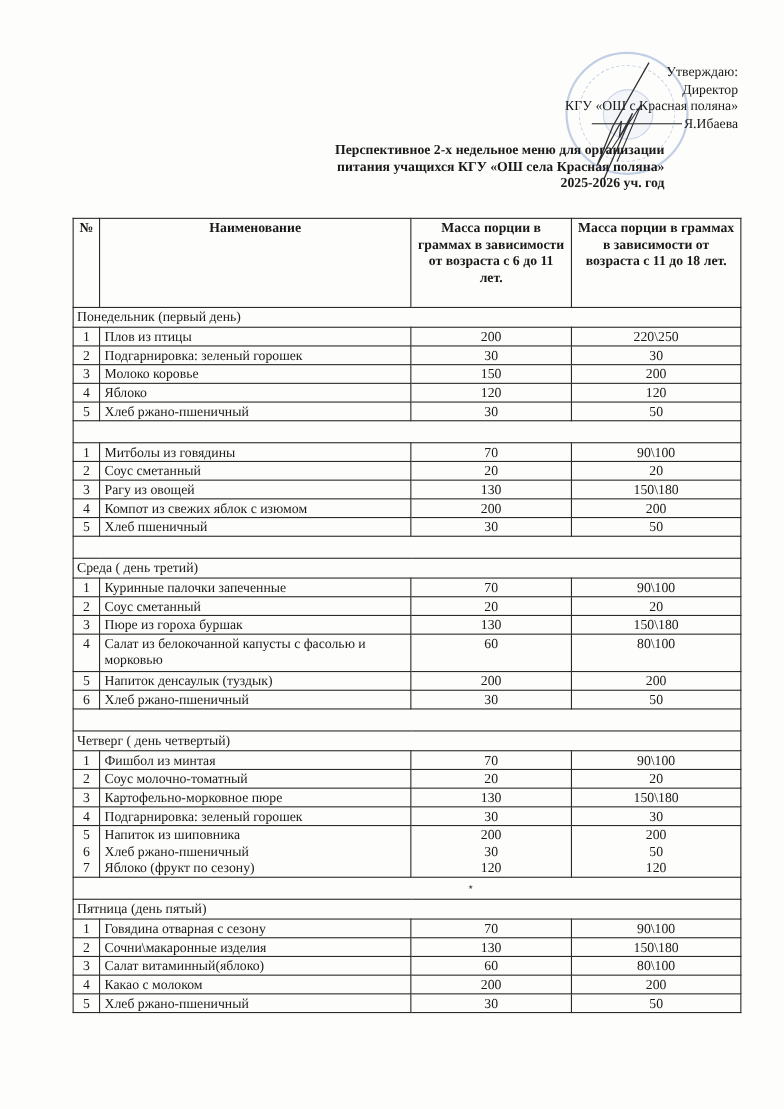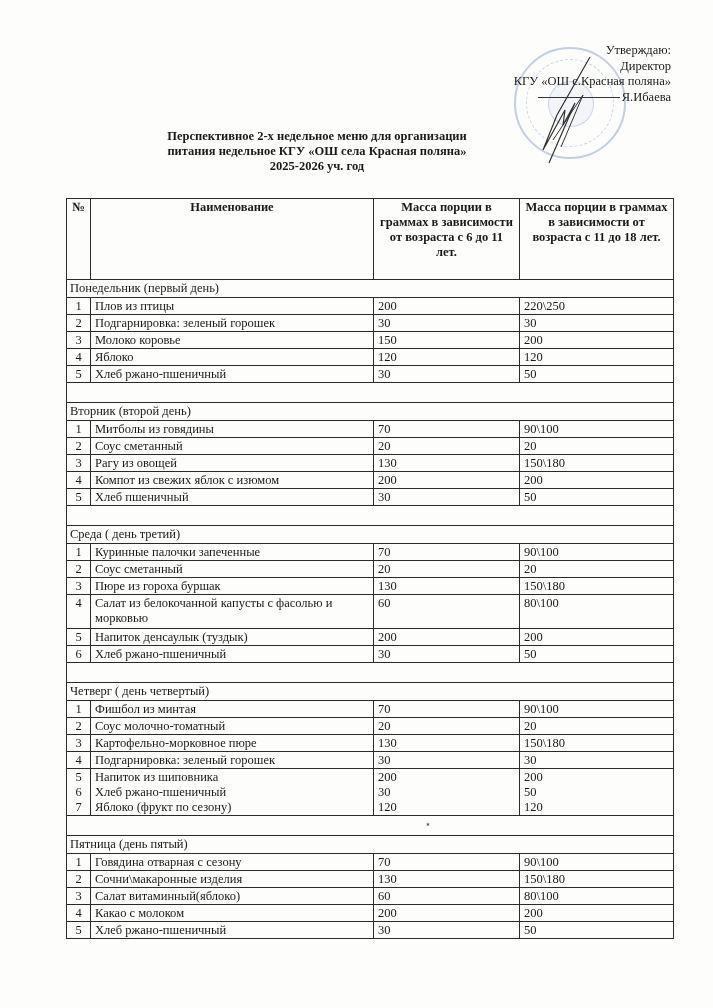--- a/index.html
+++ b/index.html
@@ -1,50 +1,50 @@
 <!DOCTYPE html>
 <html><head>
 <meta charset="utf-8">
 <style>
   html, body { margin: 0; padding: 0; }
   body {
     width: 713px; height: 1008px; background: #fdfdfc; position: relative; overflow: hidden;
     font-family: "Liberation Serif", "DejaVu Serif", serif; color: #1a1a1a;
   }
   .approve {
-    position: absolute; right: 42px; top: 43px; text-align: right;
+    position: absolute; right: 42px; top: 58px; text-align: right;
     font-size: 12.5px; line-height: 15.5px;
   }
   .approve .sign-line { display: inline-block; width: 82px; border-bottom: 1px solid #333; margin-right: 2px; vertical-align: 3px; }
   .stamp {
     position: absolute; left: 514px; top: 47px; width: 112px; height: 112px; border-radius: 50%;
     border: 2px solid rgba(120,150,200,0.45); box-sizing: border-box;
   }
   .stamp::before {
     content: ""; position: absolute; left: 10px; top: 10px; right: 10px; bottom: 10px; border-radius: 50%;
     border: 1px dashed rgba(120,150,200,0.4);
   }
   .stamp::after {
     content: ""; position: absolute; left: 32px; top: 32px; width: 44px; height: 44px; border-radius: 50%;
     border: 1px solid rgba(120,150,200,0.35); background: rgba(170,190,225,0.12);
   }
   .signature { position: absolute; left: 535px; top: 55px; width: 70px; height: 110px; }
   .title {
-    position: absolute; left: 15px; width: 604px; top: 129px; text-align: center;
+    position: absolute; left: 0; width: 604px; top: 129px; text-align: right;
     font-weight: bold; font-size: 12.5px; line-height: 15px;
   }
   table.menu {
     position: absolute; left: 66px; top: 198px; width: 607px; border-collapse: collapse;
     font-size: 12.5px; table-layout: fixed;
   }
   table.menu td, table.menu th { border: 1px solid #2a2a2a; padding: 0 4px; vertical-align: top; }
   table.menu th { font-weight: bold; text-align: center; line-height: 15px; padding-top: 1px; padding-bottom: 2px; }
   th.num-h { text-align: left; padding-left: 3px; height: 77px; }
   td.num { text-align: center; padding: 0; }
-  td.val { vertical-align: bottom; }
+  td.val { text-align: center; vertical-align: bottom; }
   tr.item td { height: 16px; line-height: 16px; }
   tr.item.two td { height: 32px; }
   tr.day td { height: 17px; line-height: 17px; padding-left: 3px; }
   tr.gap td { height: 19px; }
   tr.multi td { line-height: 15px; padding-top: 1px; }
   .mark { font-size: 9px; color: #555; }
 </style>
 </head>
 <body>
 
@@ -56,21 +56,21 @@
 
 <div class="approve">
   <div>Утверждаю:</div>
   <div>Директор</div>
   <div>КГУ «ОШ с.Красная поляна»</div>
   <div><span class="sign-line"></span><span>Я.Ибаева</span></div>
 </div>
 
 <div class="title">
   <div>Перспективное 2-х недельное меню для организации</div>
-  <div>питания недельное КГУ «ОШ села Красная поляна»</div>
+  <div>питания учащихся КГУ «ОШ села Красная поляна»</div>
   <div>2025-2026 уч. год</div>
 </div>
 
 <table class="menu">
   <colgroup>
     <col style="width:24px">
       <col style="width:283px">
       <col style="width:146px">
       <col style="width:154px">
   </colgroup>
@@ -114,23 +114,20 @@
     <tr class="item">
         <td class="num">5</td>
         <td>Хлеб ржано-пшеничный</td>
         <td class="val">30</td>
         <td class="val">50</td>
       </tr>
     <tr class="gap">
         <td colspan="4"></td>
       </tr>
 
-    <tr class="day">
-        <td colspan="4">Вторник  (второй  день)</td>
-      </tr>
     <tr class="item">
         <td class="num">1</td>
         <td>Митболы из говядины</td>
         <td class="val">70</td>
         <td class="val">90\100</td>
       </tr>
     <tr class="item">
         <td class="num">2</td>
         <td>Соус сметанный</td>
         <td class="val">20</td>

